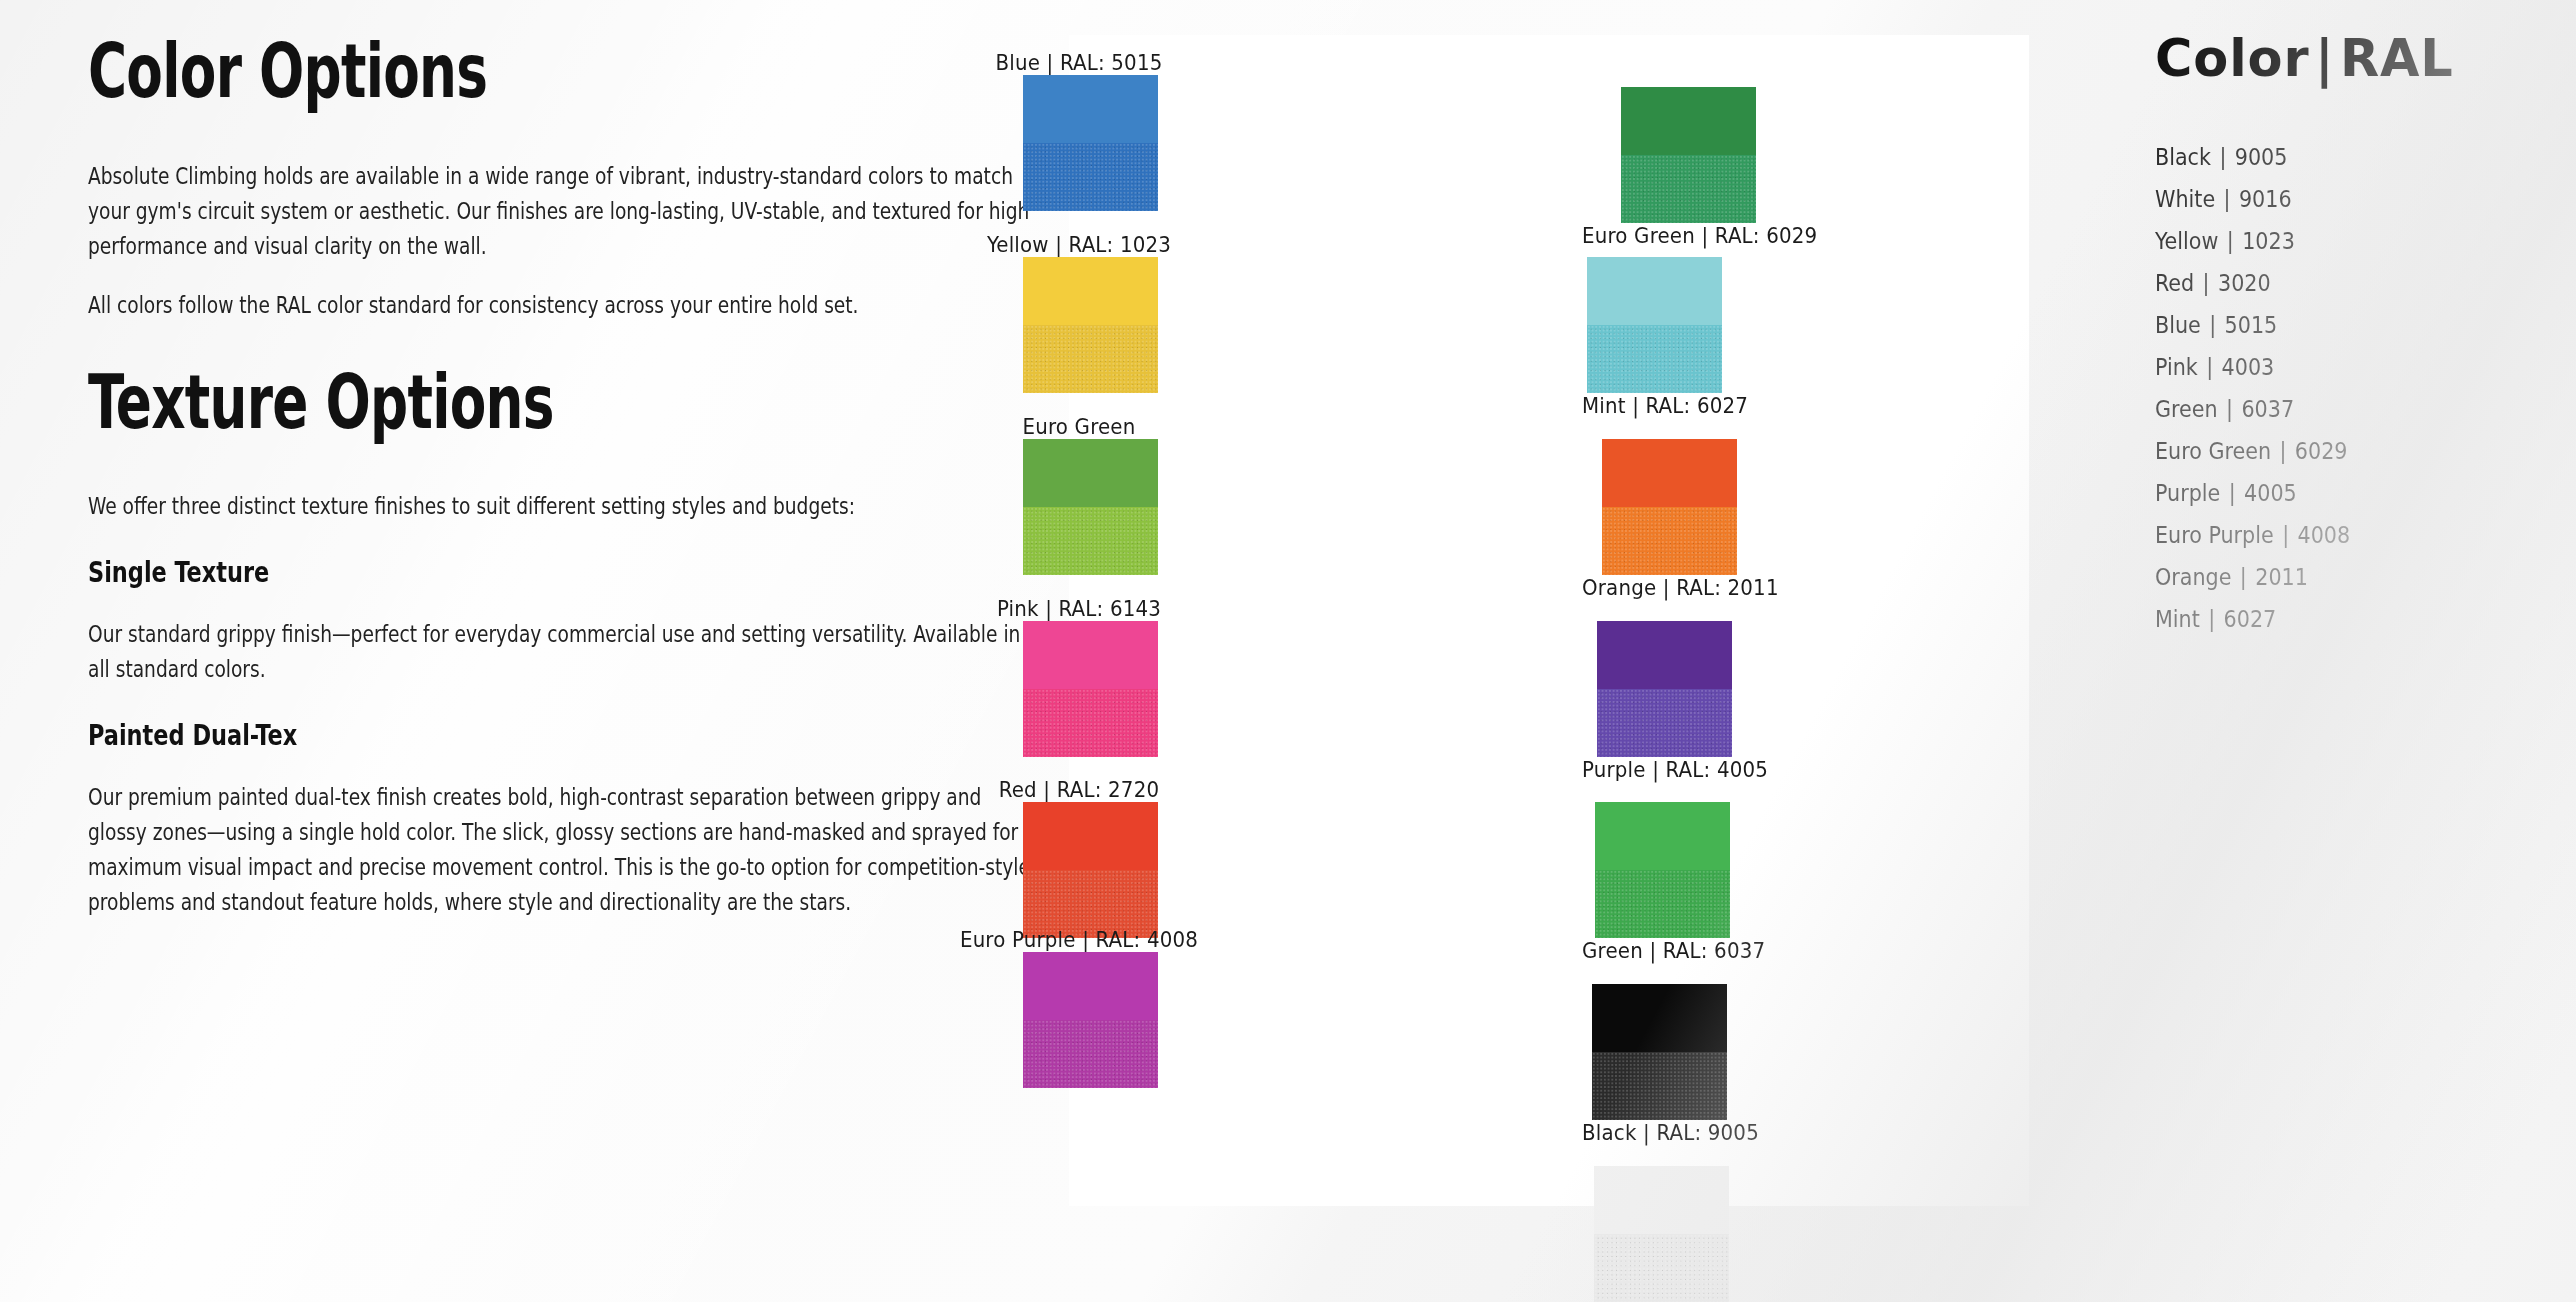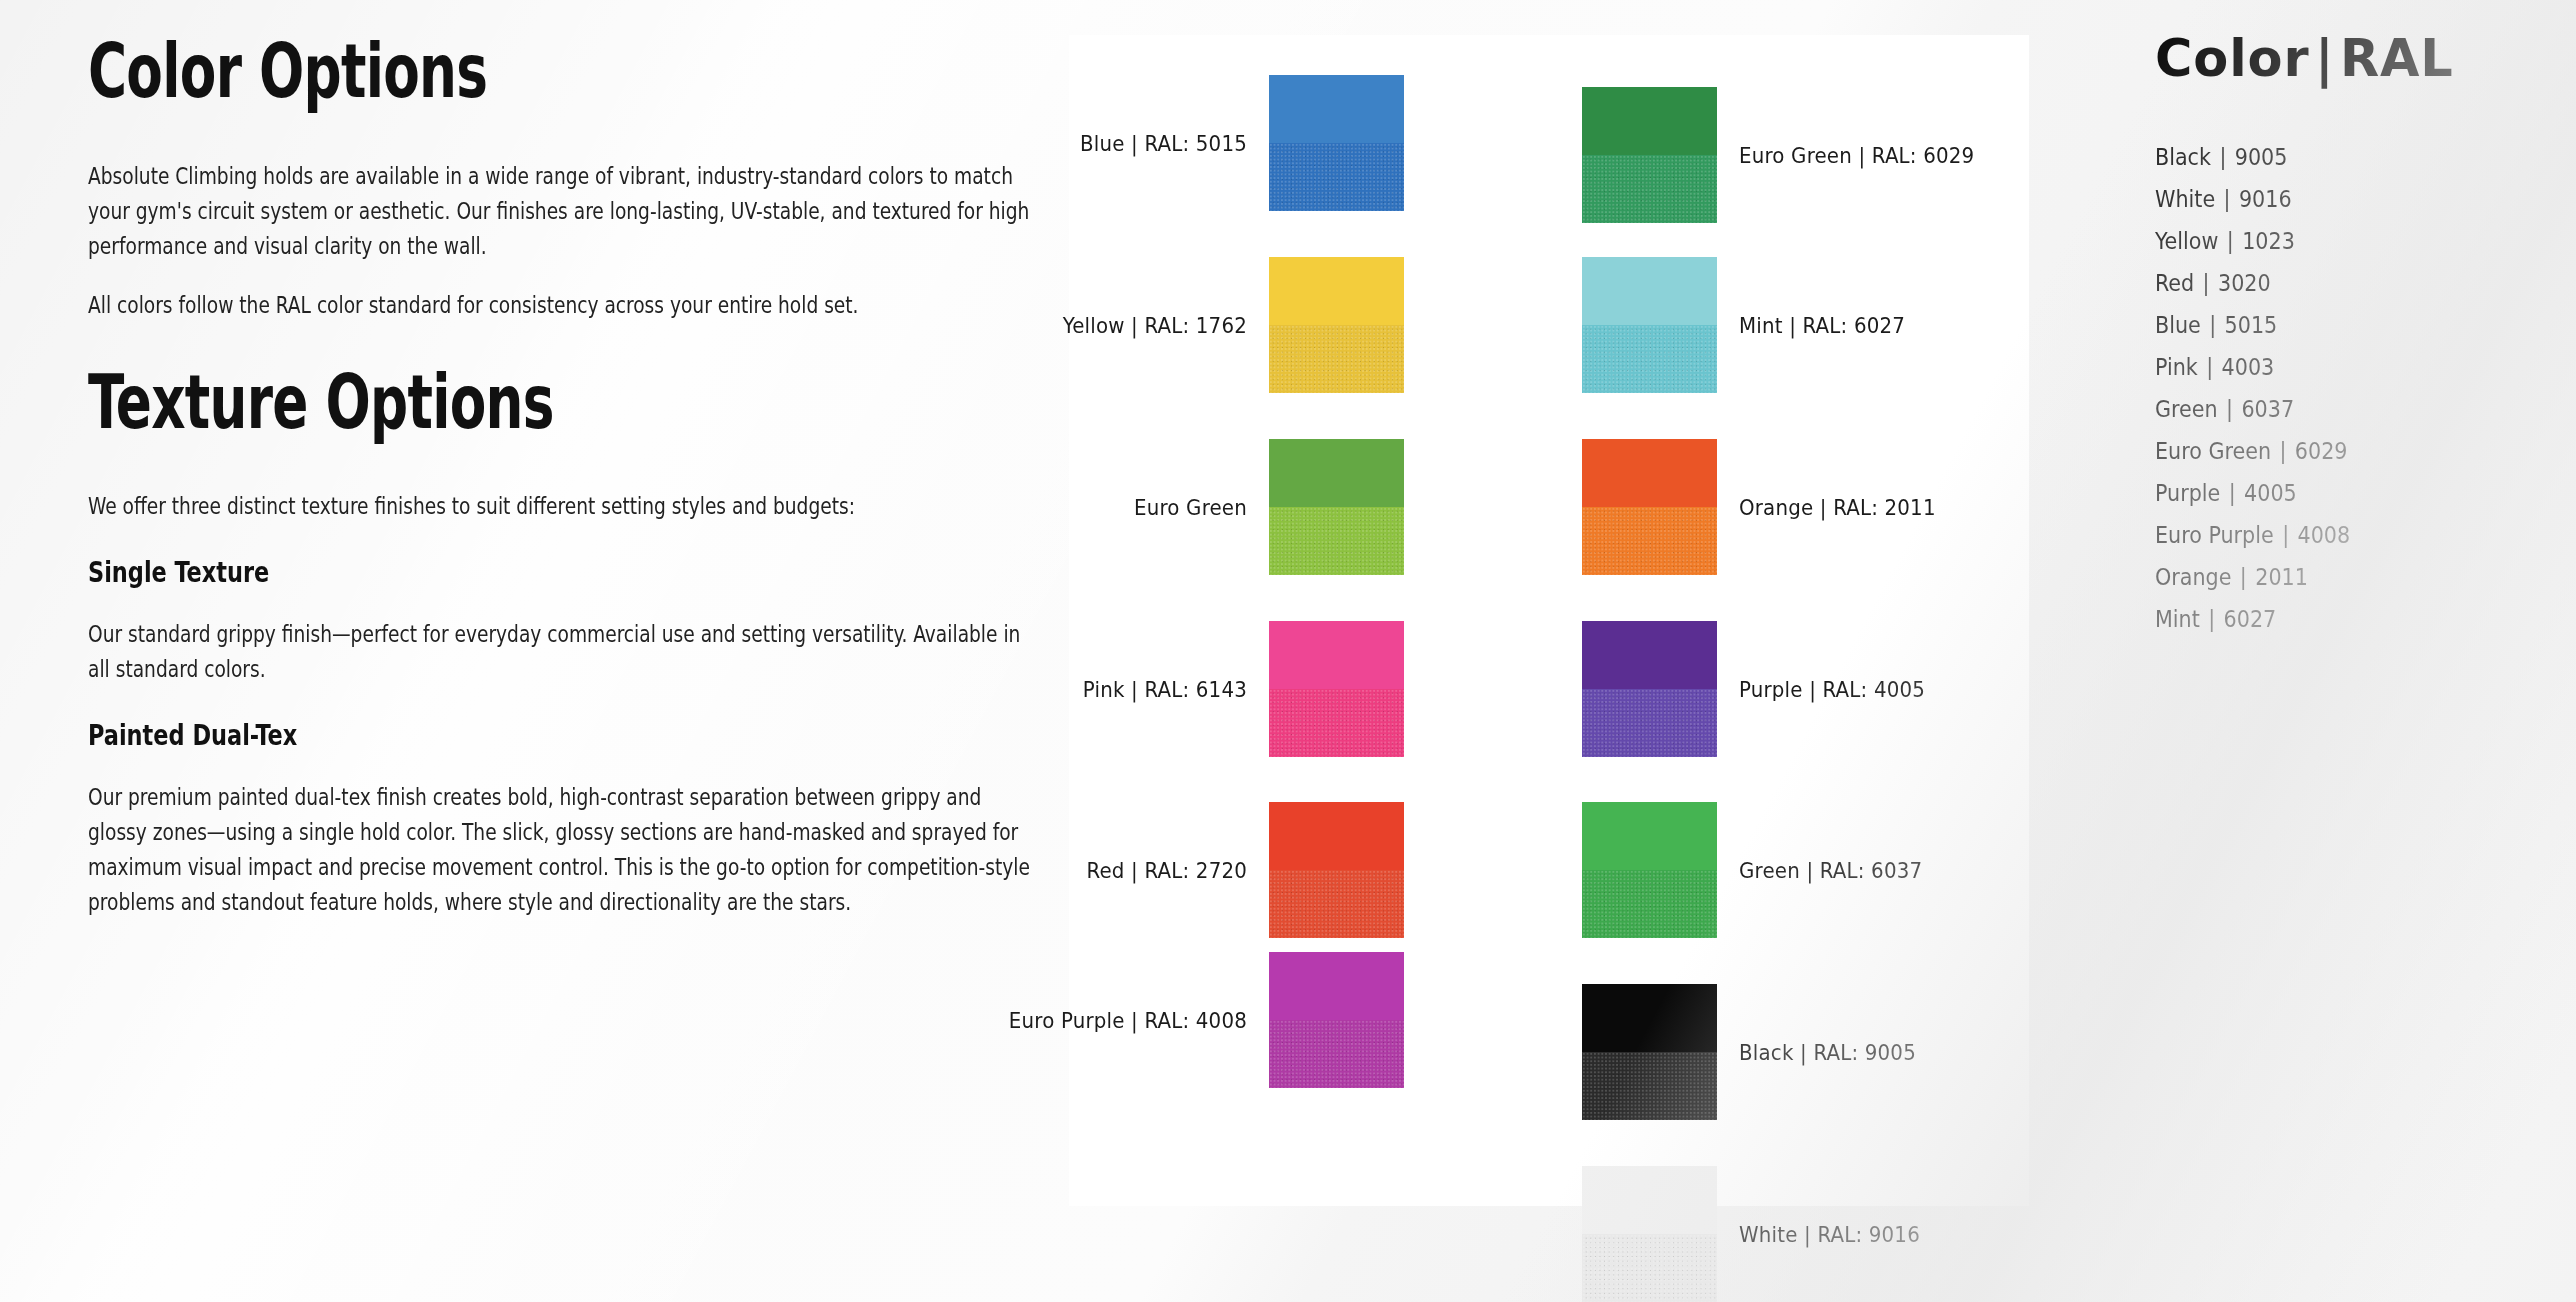--- a/index.html
+++ b/index.html
@@ -112,20 +112,21 @@
     position: absolute;
     left: 0; top: 0;
     width: 100%;
   }
 
   .swatch-row {
     position: absolute;
     display: flex;
     align-items: center;
     height: 136px;
+    flex-direction: column;
   }
 
   
   .pair-left {
     position: absolute;
     right: 625px; 
     display: flex;
     align-items: center;
     justify-content: flex-end;
     width: 650px;
@@ -262,21 +263,21 @@
           </div>
         </div>
         <div class="swatch-row pair-right" style="top: 52px;">
           <div class="chip">
             <div class="half-top" style="background: rgb(47, 140, 69);"></div>
             <div class="half-bot" style="background-color: rgb(50, 154, 94);"></div>
           </div>
           <span class="chip-label">Euro Green  |  RAL: 6029</span>
         </div>
         <div class="swatch-row pair-left" style="top: 222px;">
-          <span class="chip-label">Yellow  |  RAL: 1762</span>
+          <span class="chip-label">Yellow  |  RAL: 1023</span>
           <div class="chip">
             <div class="half-top" style="background: rgb(243, 205, 60);"></div>
             <div class="half-bot" style="background-color: rgb(231, 193, 57);"></div>
           </div>
         </div>
         <div class="swatch-row pair-right" style="top: 222px;">
           <div class="chip">
             <div class="half-top" style="background: rgb(140, 210, 216);"></div>
             <div class="half-bot" style="background-color: rgb(106, 196, 206);"></div>
           </div>

